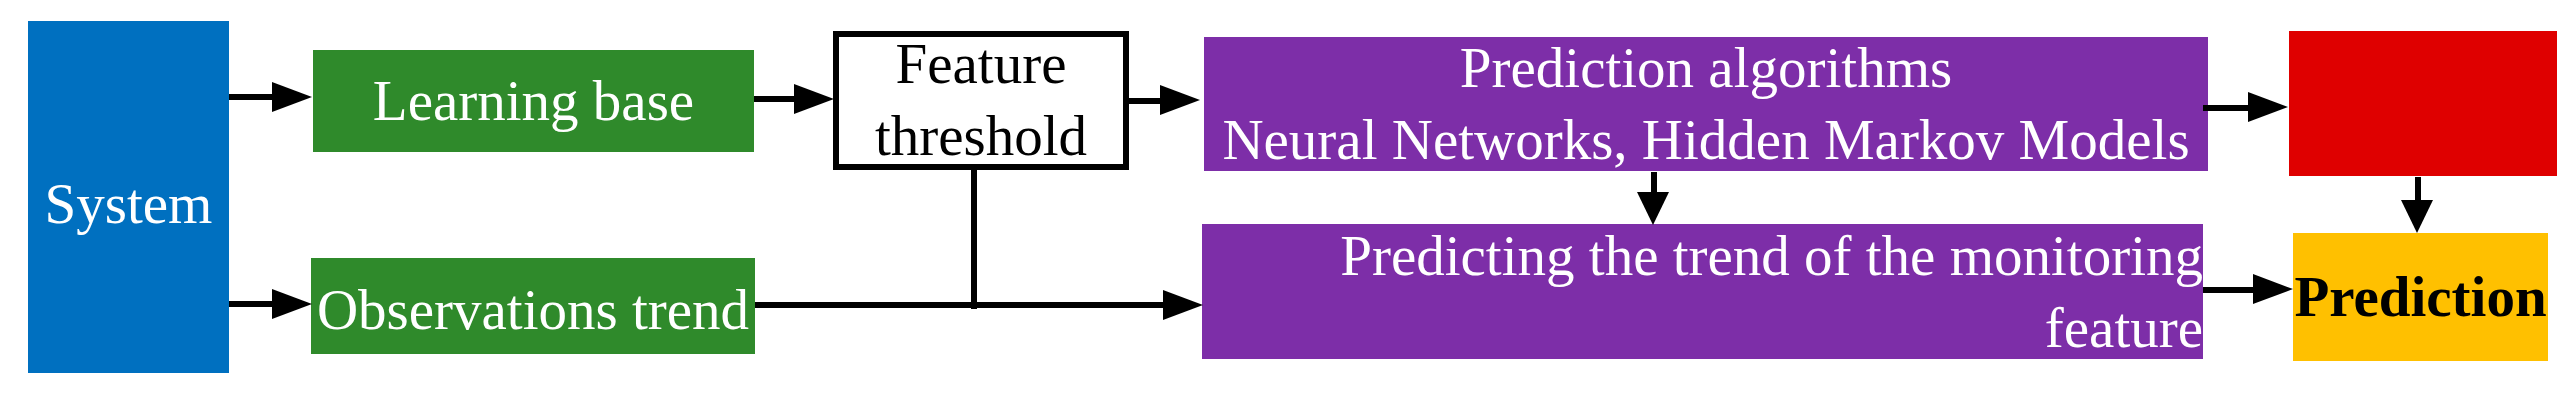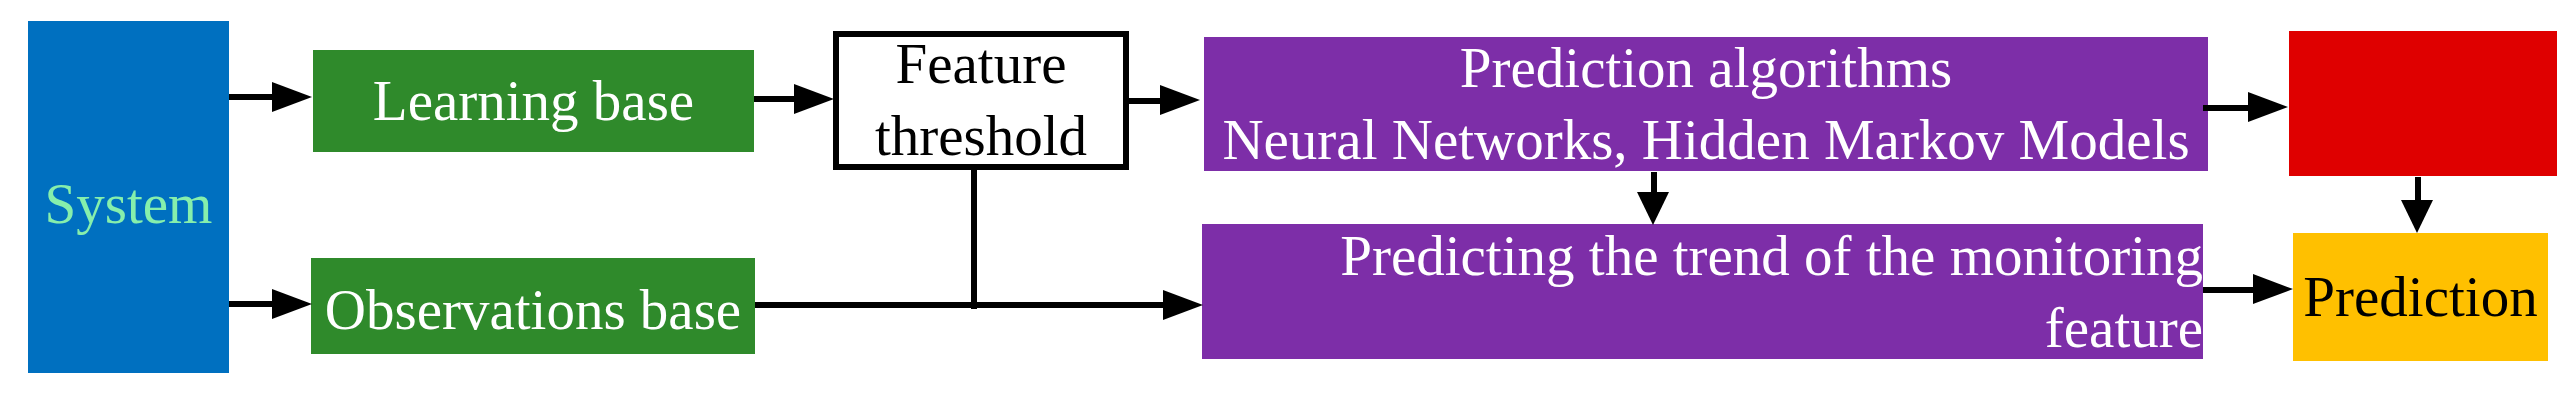--- a/index.html
+++ b/index.html
@@ -42,51 +42,51 @@
     border-left:16.6px solid transparent;
     border-right:16.6px solid transparent;
     border-top:33px solid #000;
   }
 </style>
 </head>
 <body>
 
 <div class="canvas">
 
-  <div class="node" id="n-system" style="background-color: rgb(0, 112, 192); color: #86efac;">
+  <div class="node" id="n-system" style="background-color: rgb(0, 112, 192); color: #ffffff;">
     <span>System</span>
   </div>
 
   <div class="node" id="n-learning" style="background-color: rgb(47, 138, 43); color: rgb(255, 255, 255);">
     <span>Learning base</span>
   </div>
 
   <div class="node" id="n-observ" style="background-color: rgb(47, 138, 43); color: rgb(255, 255, 255);">
-    <span>Observations base</span>
+    <span>Observations trend</span>
   </div>
 
   <div class="node" id="n-feature" style="background-color: rgb(255, 255, 255); color: rgb(0, 0, 0);">
     <span>Feature</span>
     <span>threshold</span>
   </div>
 
   <div class="node" id="n-palg" style="background-color: rgb(125, 46, 168); color: rgb(255, 255, 255);">
     <span>Prediction algorithms</span>
     <span class="italic">Neural Networks, Hidden Markov Models</span>
   </div>
 
   <div class="node" id="n-ptrend" style="background-color: rgb(125, 46, 168); color: rgb(255, 255, 255); align-items: flex-end;">
     <span>Predicting the trend of the monitoring</span>
     <span>feature</span>
   </div>
 
   <div class="node" id="n-fault" style="background-color: rgb(223, 0, 0); color: rgb(255, 255, 255);">
   </div>
 
-  <div class="node" id="n-rul" style="background-color: rgb(255, 192, 0); color: rgb(0, 0, 0);">
+  <div class="node" id="n-rul" style="background-color: rgb(255, 192, 0); color: rgb(0, 0, 0); font-weight: bold;">
     <span>Prediction</span>
   </div>
 
   <div>
     <div class="aline" style="left:229px;top:94px;width:43px;height:6.1px;"></div>
     <div class="ah-right" style="left:272px;top:82px;"></div>
   </div>
 
   <div>
     <div class="aline" style="left:229px;top:301px;width:43px;height:6.1px;"></div>

